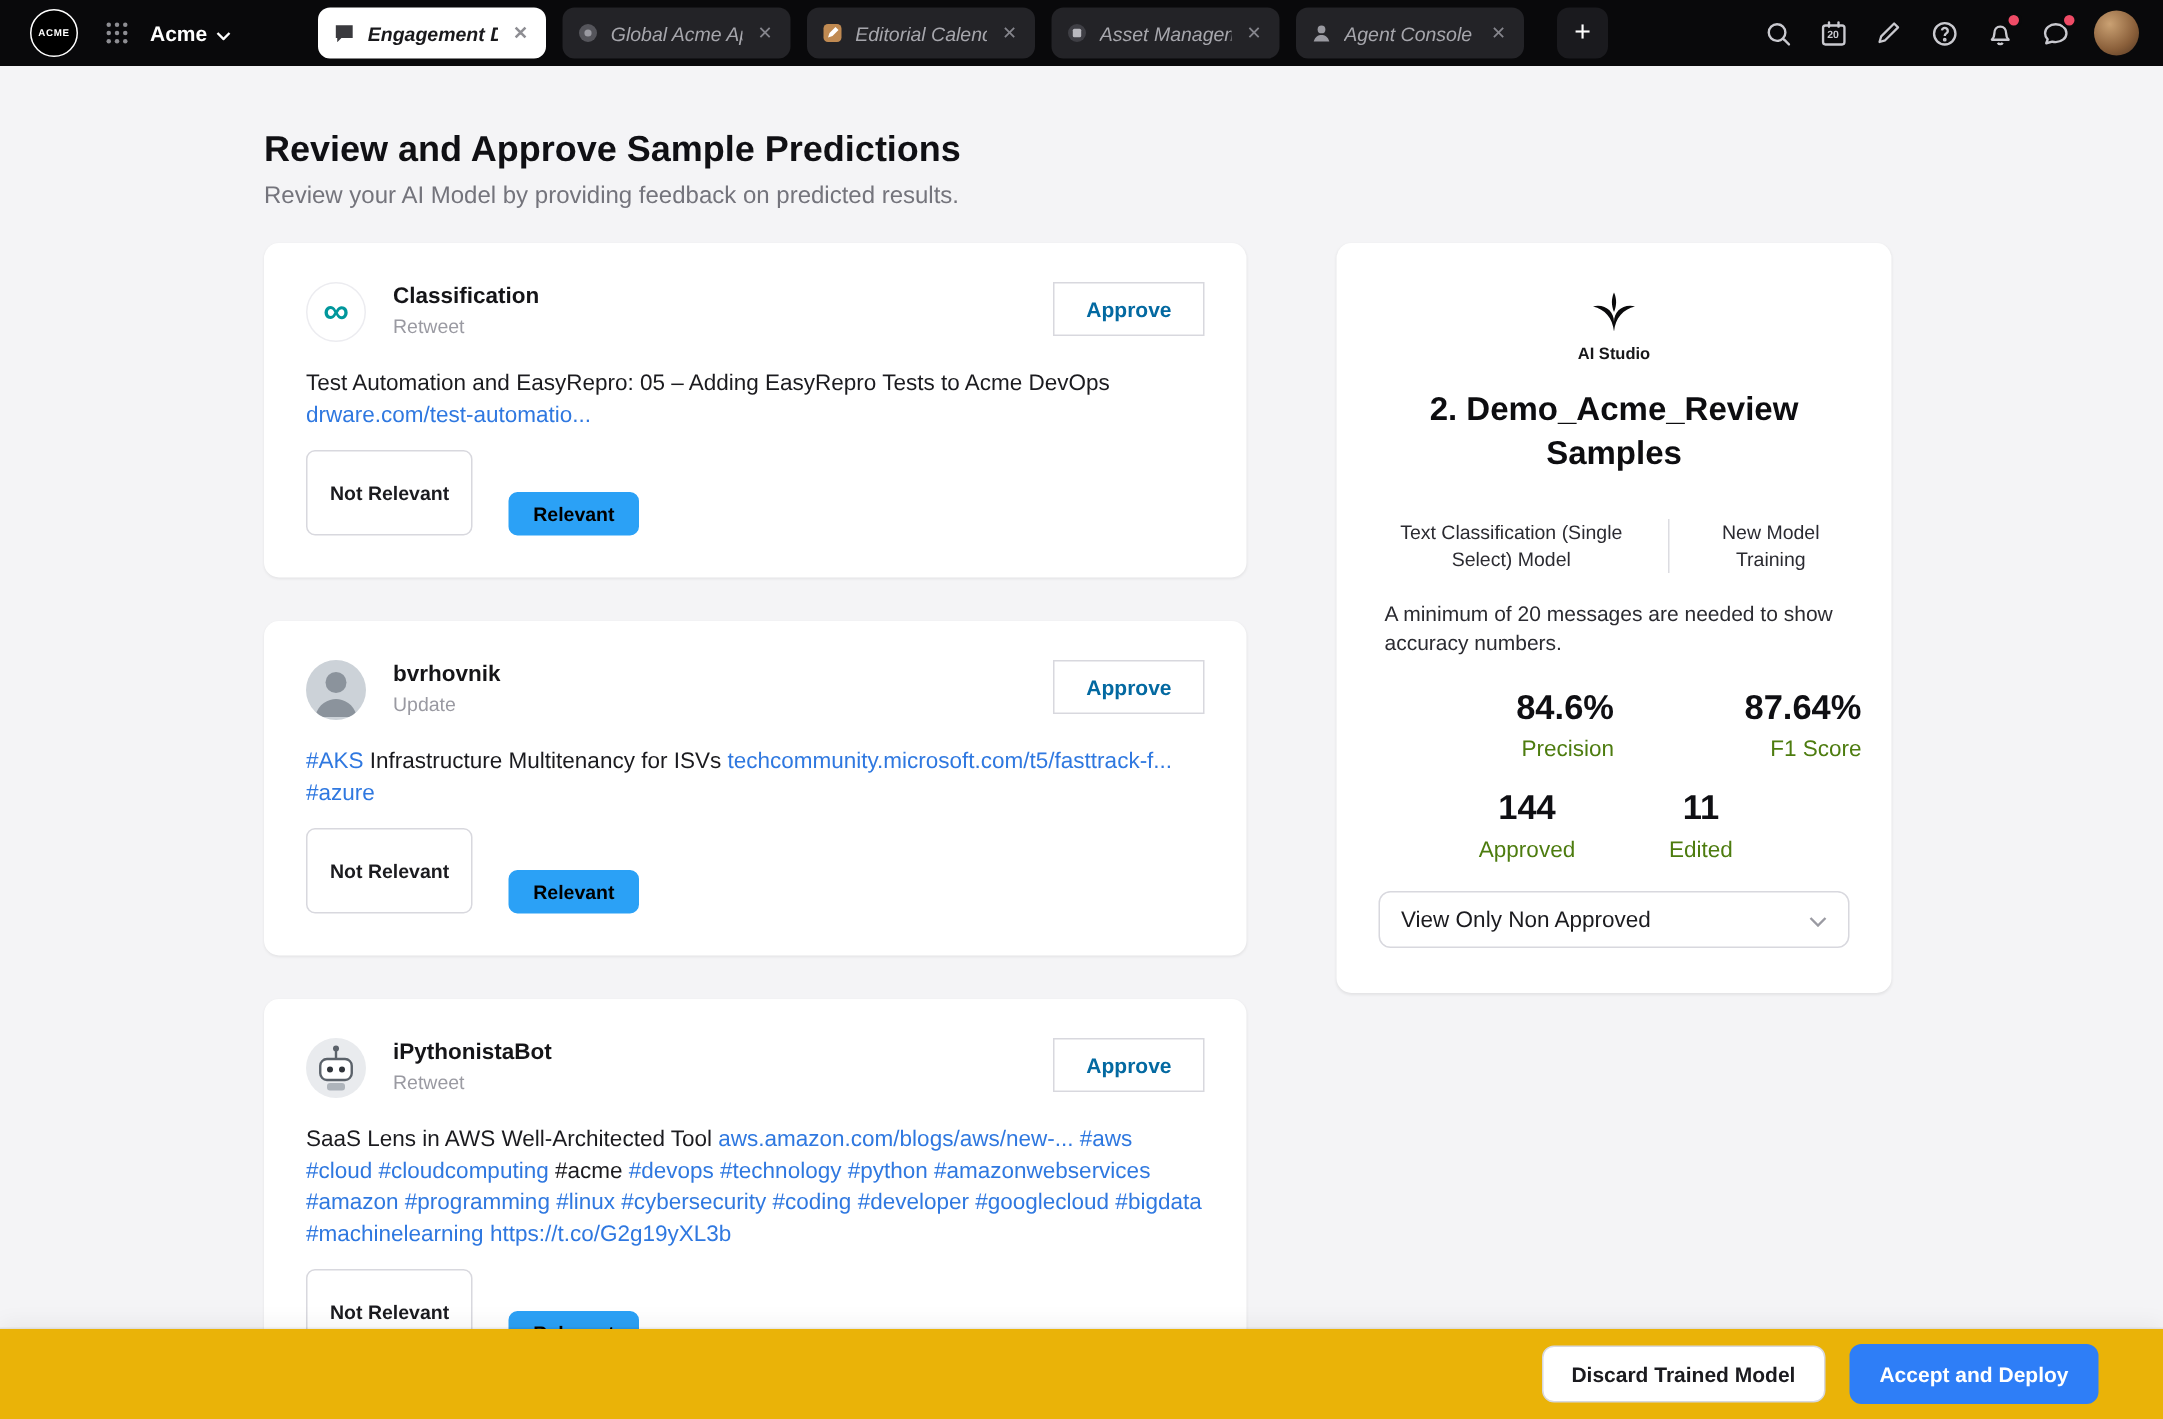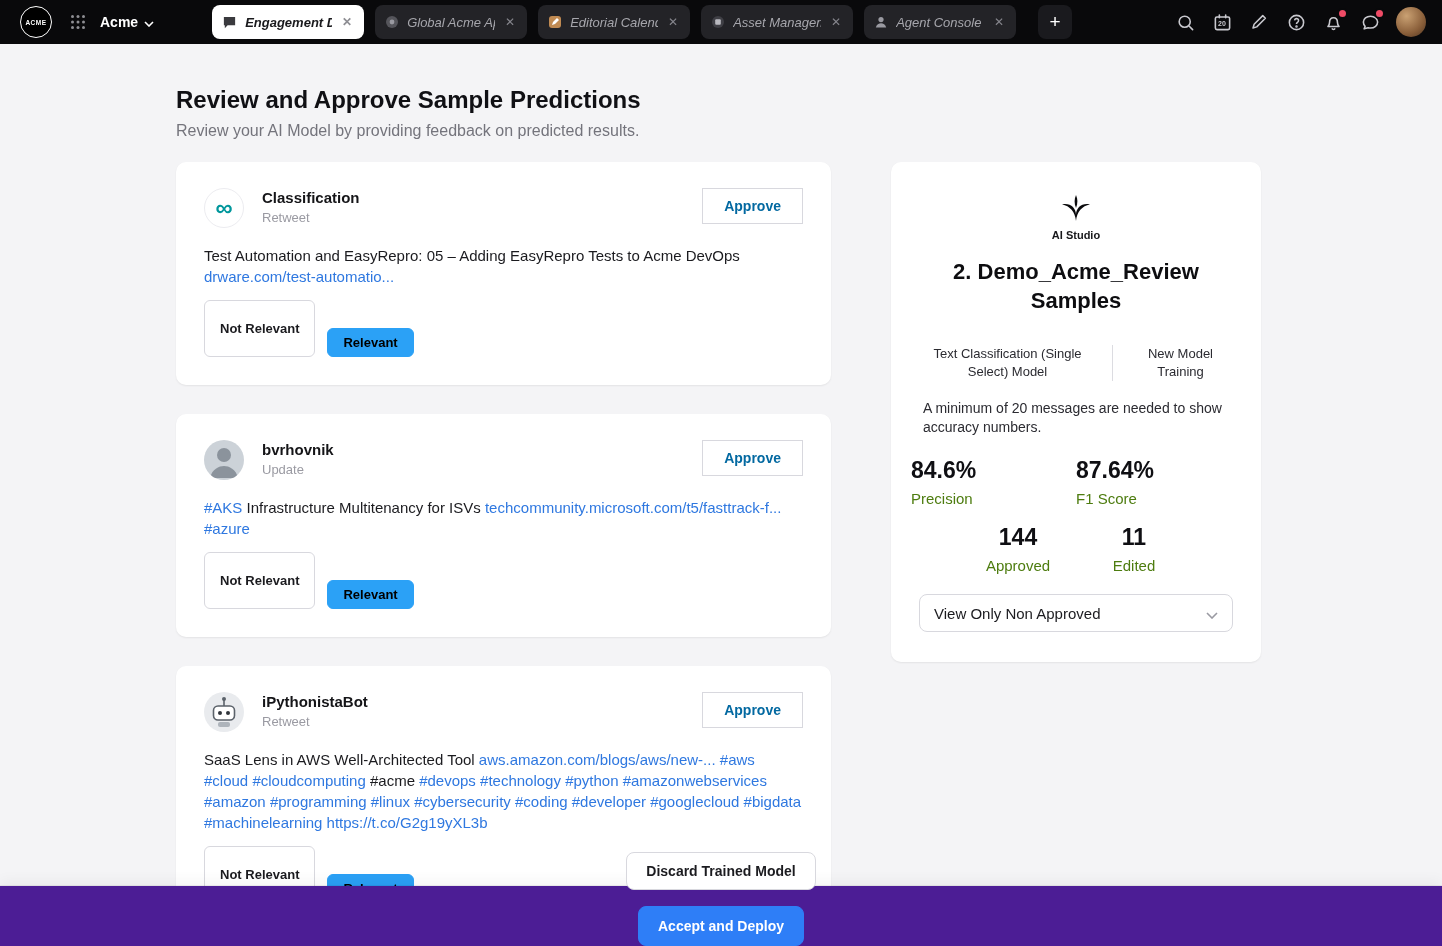--- a/index.html
+++ b/index.html
@@ -84,21 +84,21 @@
   .post-meta { margin-left:18px; padding-top:1px; }
   .post-author { font-size:15px; font-weight:700; color:#151518; }
   .post-kind { font-size:13px; color:#9a9aa2; margin-top:4px; }
   .approve-btn {
     margin-left:auto; background:#fff; border:1px solid #d8d8de; border-radius:0;
     padding:9px 21px; font-size:14px; font-weight:700; color:#0369a1;
     cursor:pointer; font-family:inherit;
   }
   .post-body { margin-top:17px; font-size:15px; line-height:21px; color:#1b1b1f; }
   .post-body .link { color:#2f78e0; cursor:pointer; }
-  .post-actions { margin-top:13px; display:flex; gap:12px; }
+  .post-actions { margin-top:13px; display:flex; gap:24px; }
   .chip {
     border-radius:6px; font-size:13px; font-weight:700; padding:6px 15px;
     cursor:pointer; font-family:inherit;
   }
   .chip.outline { background:#fff; border:1px solid #d8d8de; color:#1b1b1f; }
   .chip.filled { background:#2ba1f6; border:1px solid #2ba1f6; color:#000000;margin-top:28px; }
 
   
   .panel {
     position:absolute; left:891px; top:162px; width:370px; height:500px;
@@ -112,39 +112,39 @@
     margin:16px auto 0; max-width:252px; text-align:center;
     font-size:22px; font-weight:800; line-height:29px; color:#0d0d10;
   }
   .model-row { display:flex; align-items:center; justify-content:center; margin-top:30px; }
   .model-col { text-align:center; font-size:13px; color:#2b2b31; line-height:18px; }
   .model-col.left { max-width:168px; }
   .model-col.right { max-width:96px; }
   .model-divider { width:1px; height:36px; background:#dcdce1; margin:0 20px; flex:none; }
   .panel-note { margin:18px 32px 0; font-size:14px; line-height:19px; color:#2b2b31; }
   .metrics { display:flex; justify-content:space-between; padding:0 20px; margin-top:20px; }
-  .metric { flex:1; text-align:left; }
+  .metric { flex:1; text-align:right; }
   .metric-value { font-size:23px; font-weight:700; color:#0f0f13; }
   .metric-label { font-size:15px; color:#4d7c0f; margin-top:6px; }
   .counts { display:flex; justify-content:center; gap:46px; margin-top:17px; }
   .count { text-align:center; min-width:70px; }
   .filter-select {
     position:absolute; left:28px; right:28px; bottom:30px; height:38px;
     border:1px solid #d8d8de; border-radius:8px; background:#fff;
     display:flex; align-items:center; justify-content:space-between;
     padding:0 14px; font-size:15px; color:#1b1b1f; cursor:pointer;
   }
 
   
   .footer {
     position:absolute; left:0; right:0; bottom:0; height:60px;
-    background:#4c1d95;
+    background:#eab308;
     box-shadow:0 -1px 0 rgba(0,0,0,.06), 0 -4px 14px rgba(0,0,0,.05);
     display:flex; align-items:center; justify-content:flex-end;
-    gap:16px; padding:0 43px; z-index:20;flex-direction:column;
+    gap:16px; padding:0 43px; z-index:20;
   }
   .btn-secondary {
     background:#fff; border:1px solid #d8d8de; border-radius:8px;
     padding:10px 19px; font-size:14px; font-weight:700; color:#1b1b1f;
     cursor:pointer; font-family:inherit;
   }
   .btn-primary {
     background:#2e7ef7; border:1px solid #2e7ef7; border-radius:8px;
     padding:11px 19px; font-size:14px; font-weight:700; color:#fff;
     cursor:pointer; font-family:inherit;

